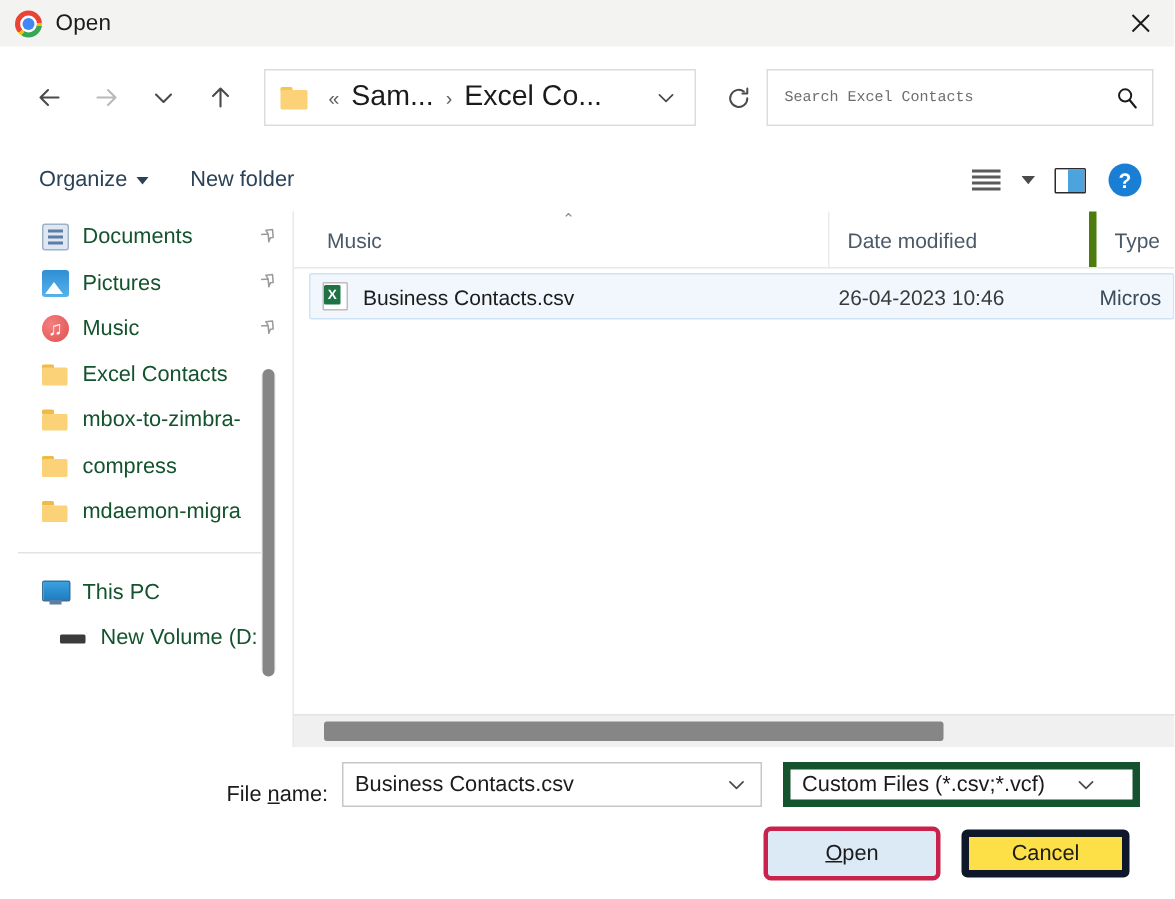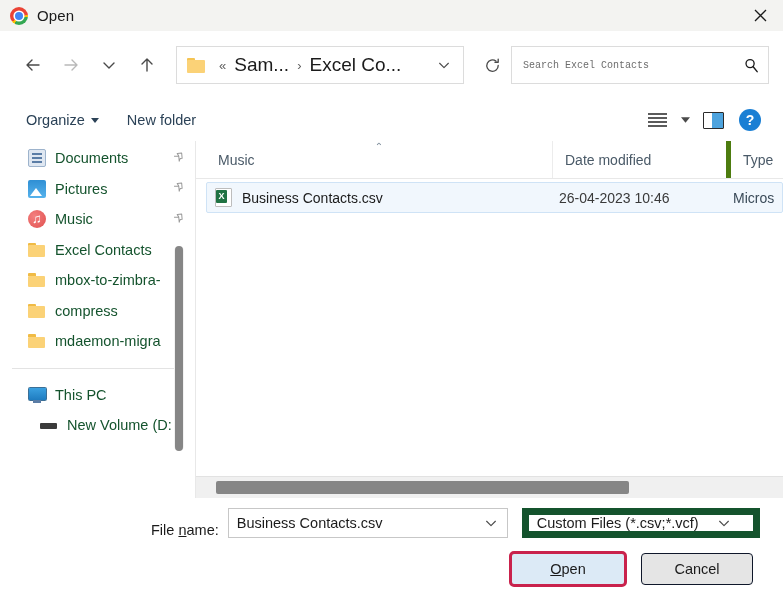--- a/index.html
+++ b/index.html
@@ -390,42 +390,42 @@
     font-size: 14.5px; color: #1b1b1b;
     flex: 1 1 auto; width: 10px;
   }
   .sel-caret {
     color: #4a4a4a; display: flex; align-items: center;
     padding: 0 5px; cursor: pointer;
   }
   .ft-select {
     width: 238px; height: 30px;
     margin-left: 14px;
-    border: 7px solid #14532d; background: #fff;
+    border: 5px solid #14532d; background: #fff;
     display: flex; align-items: center;
     padding: 0 4px 0 8px;
     cursor: pointer;
   }
   .ft-select span {
     font-size: 14.5px; color: #1b1b1b;
     flex: 1 1 auto; white-space: nowrap; overflow: hidden;
   }
 
   .btn-row {
     position: absolute; left: 0; top: 51px;
     width: 783px; height: 40px;
     display: flex; align-items: center; justify-content: flex-end;
     padding-right: 30px; gap: 16px;
   }
   .btn {
     height: 32px;
     display: flex; align-items: center; justify-content: center;
     font-size: 14.5px; color: #1b1b1b;
-    background: #e5e5e5;
-    border: 1px solid #0f172a;
+    background: #fde047;
+    border: 5px solid #0f172a;
     border-radius: 4px;
     cursor: pointer;
   }
   .btn u { text-decoration: underline; }
   .btn.open {
     width: 114px;
     background: #dceaf6;
     border: 1px solid #b7d2ea;
     outline: 3px solid #c9224c;
     outline-offset: -1px;

